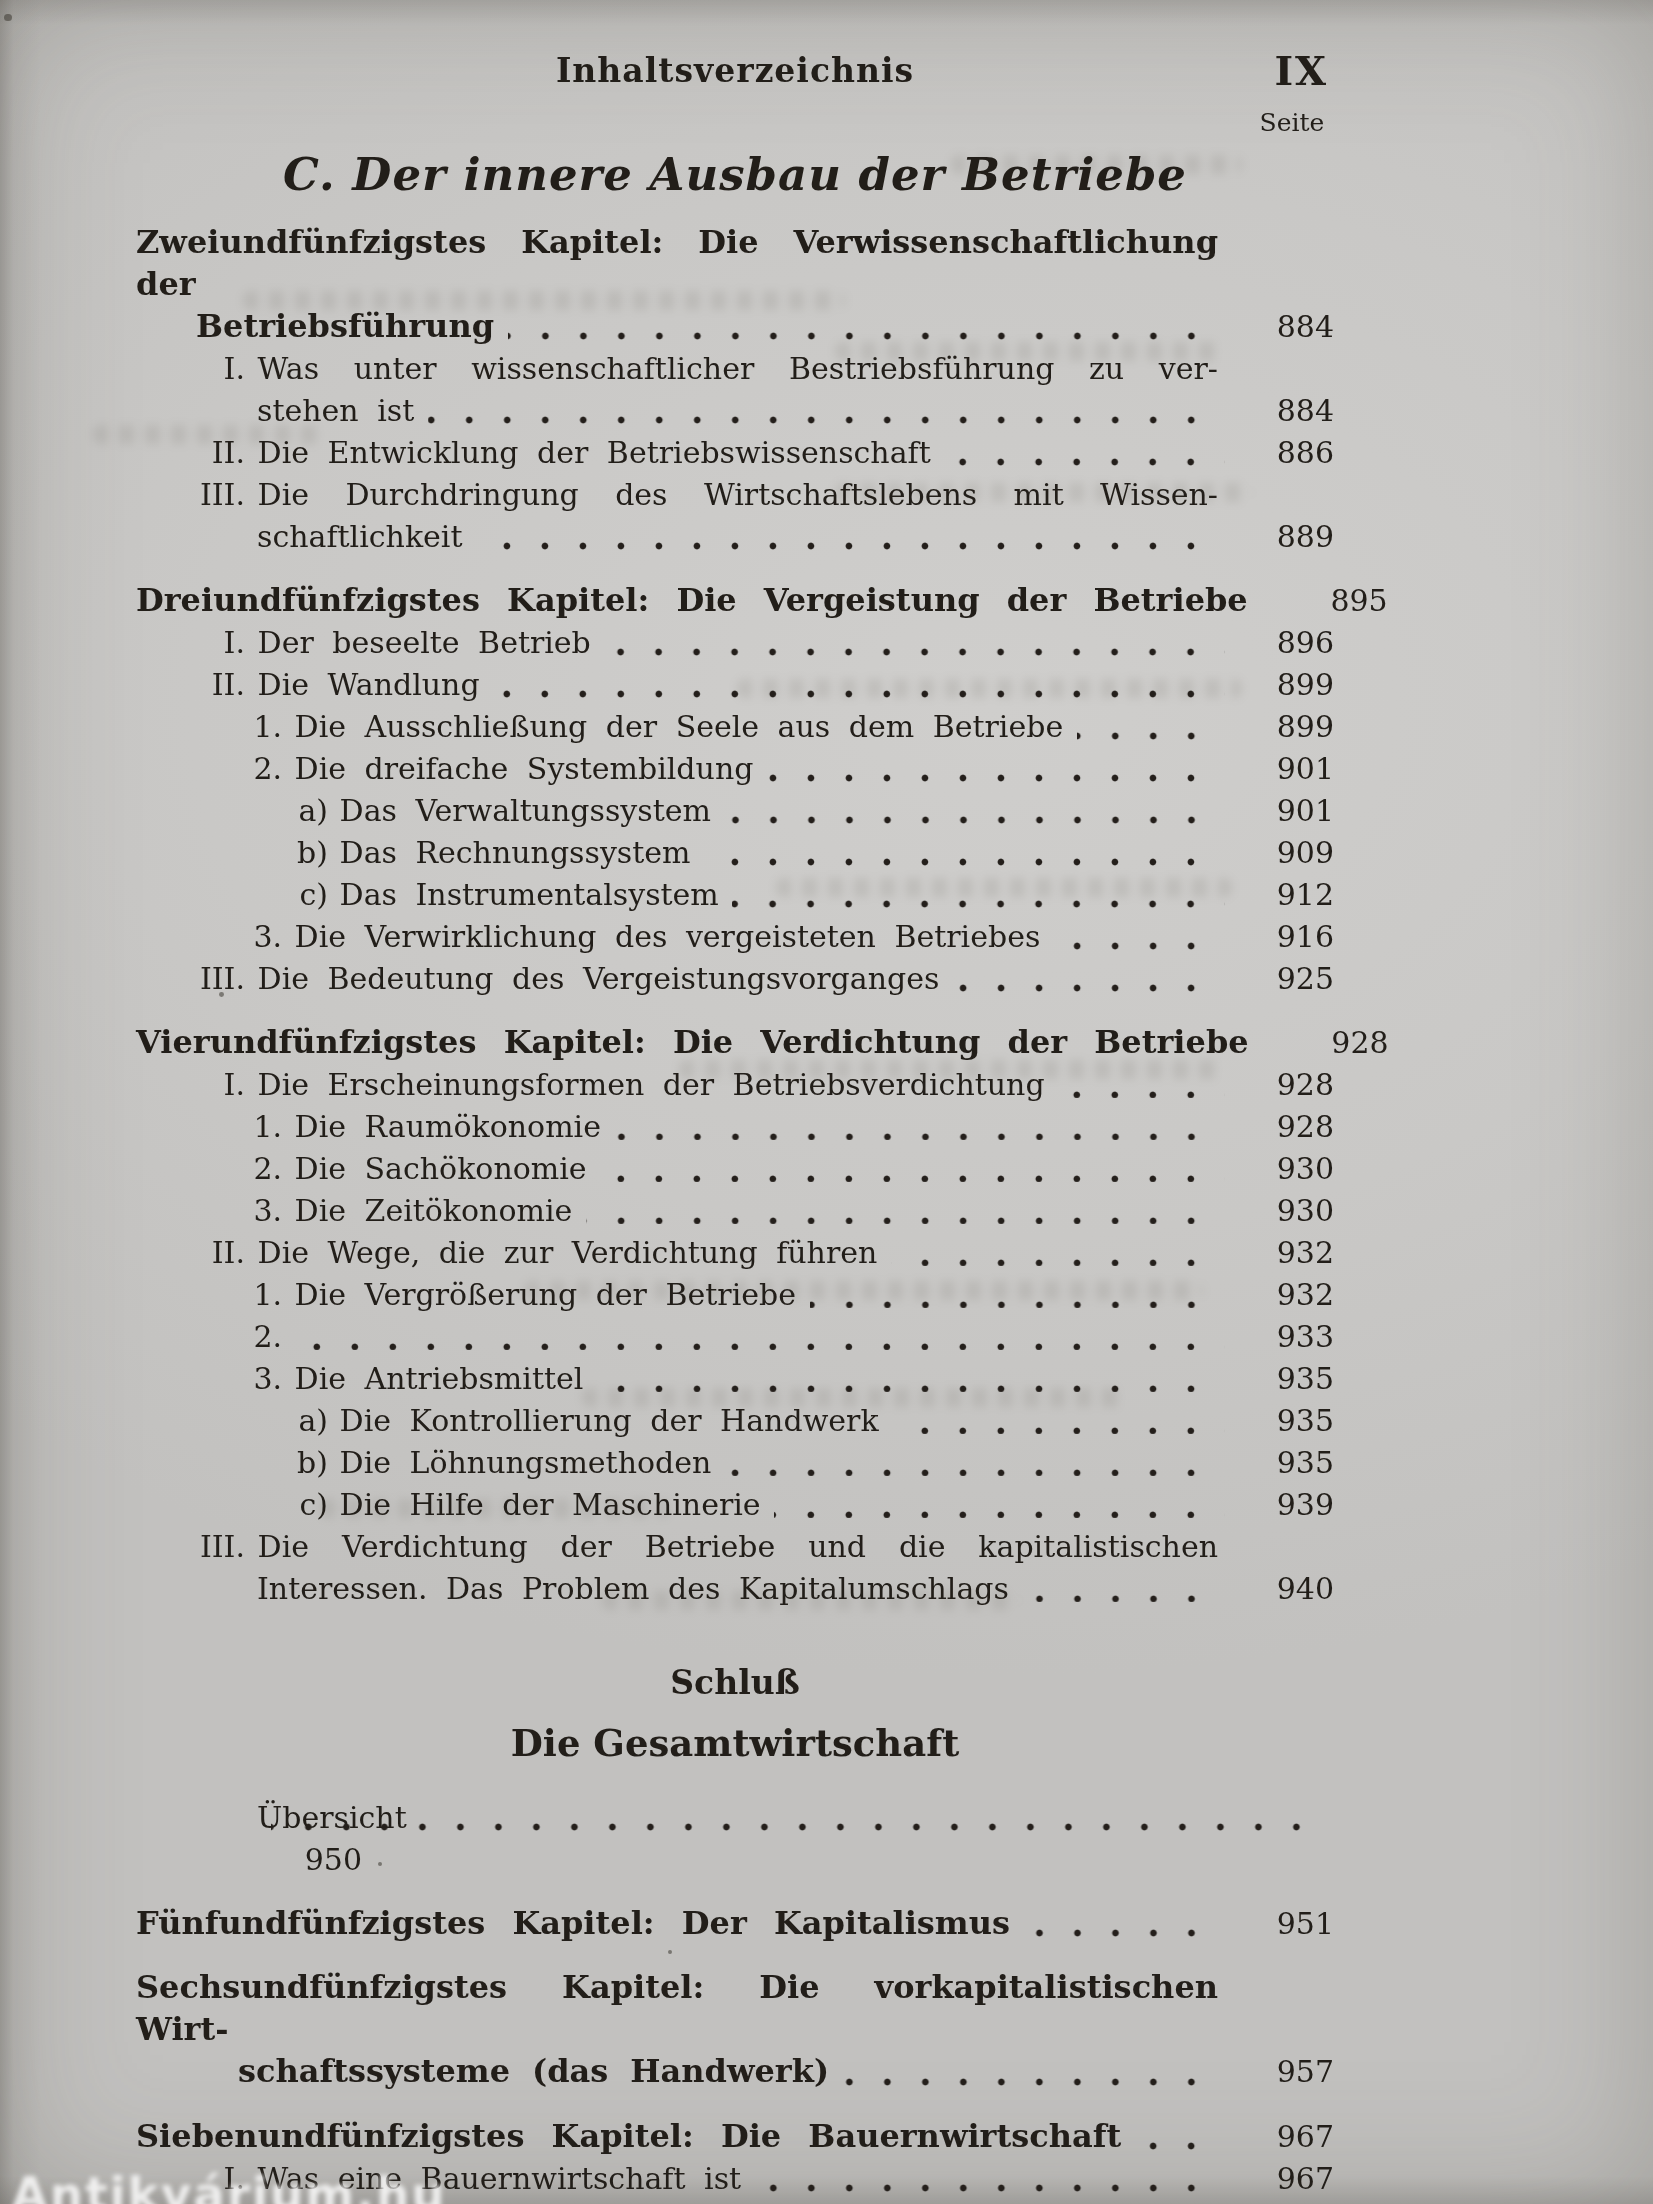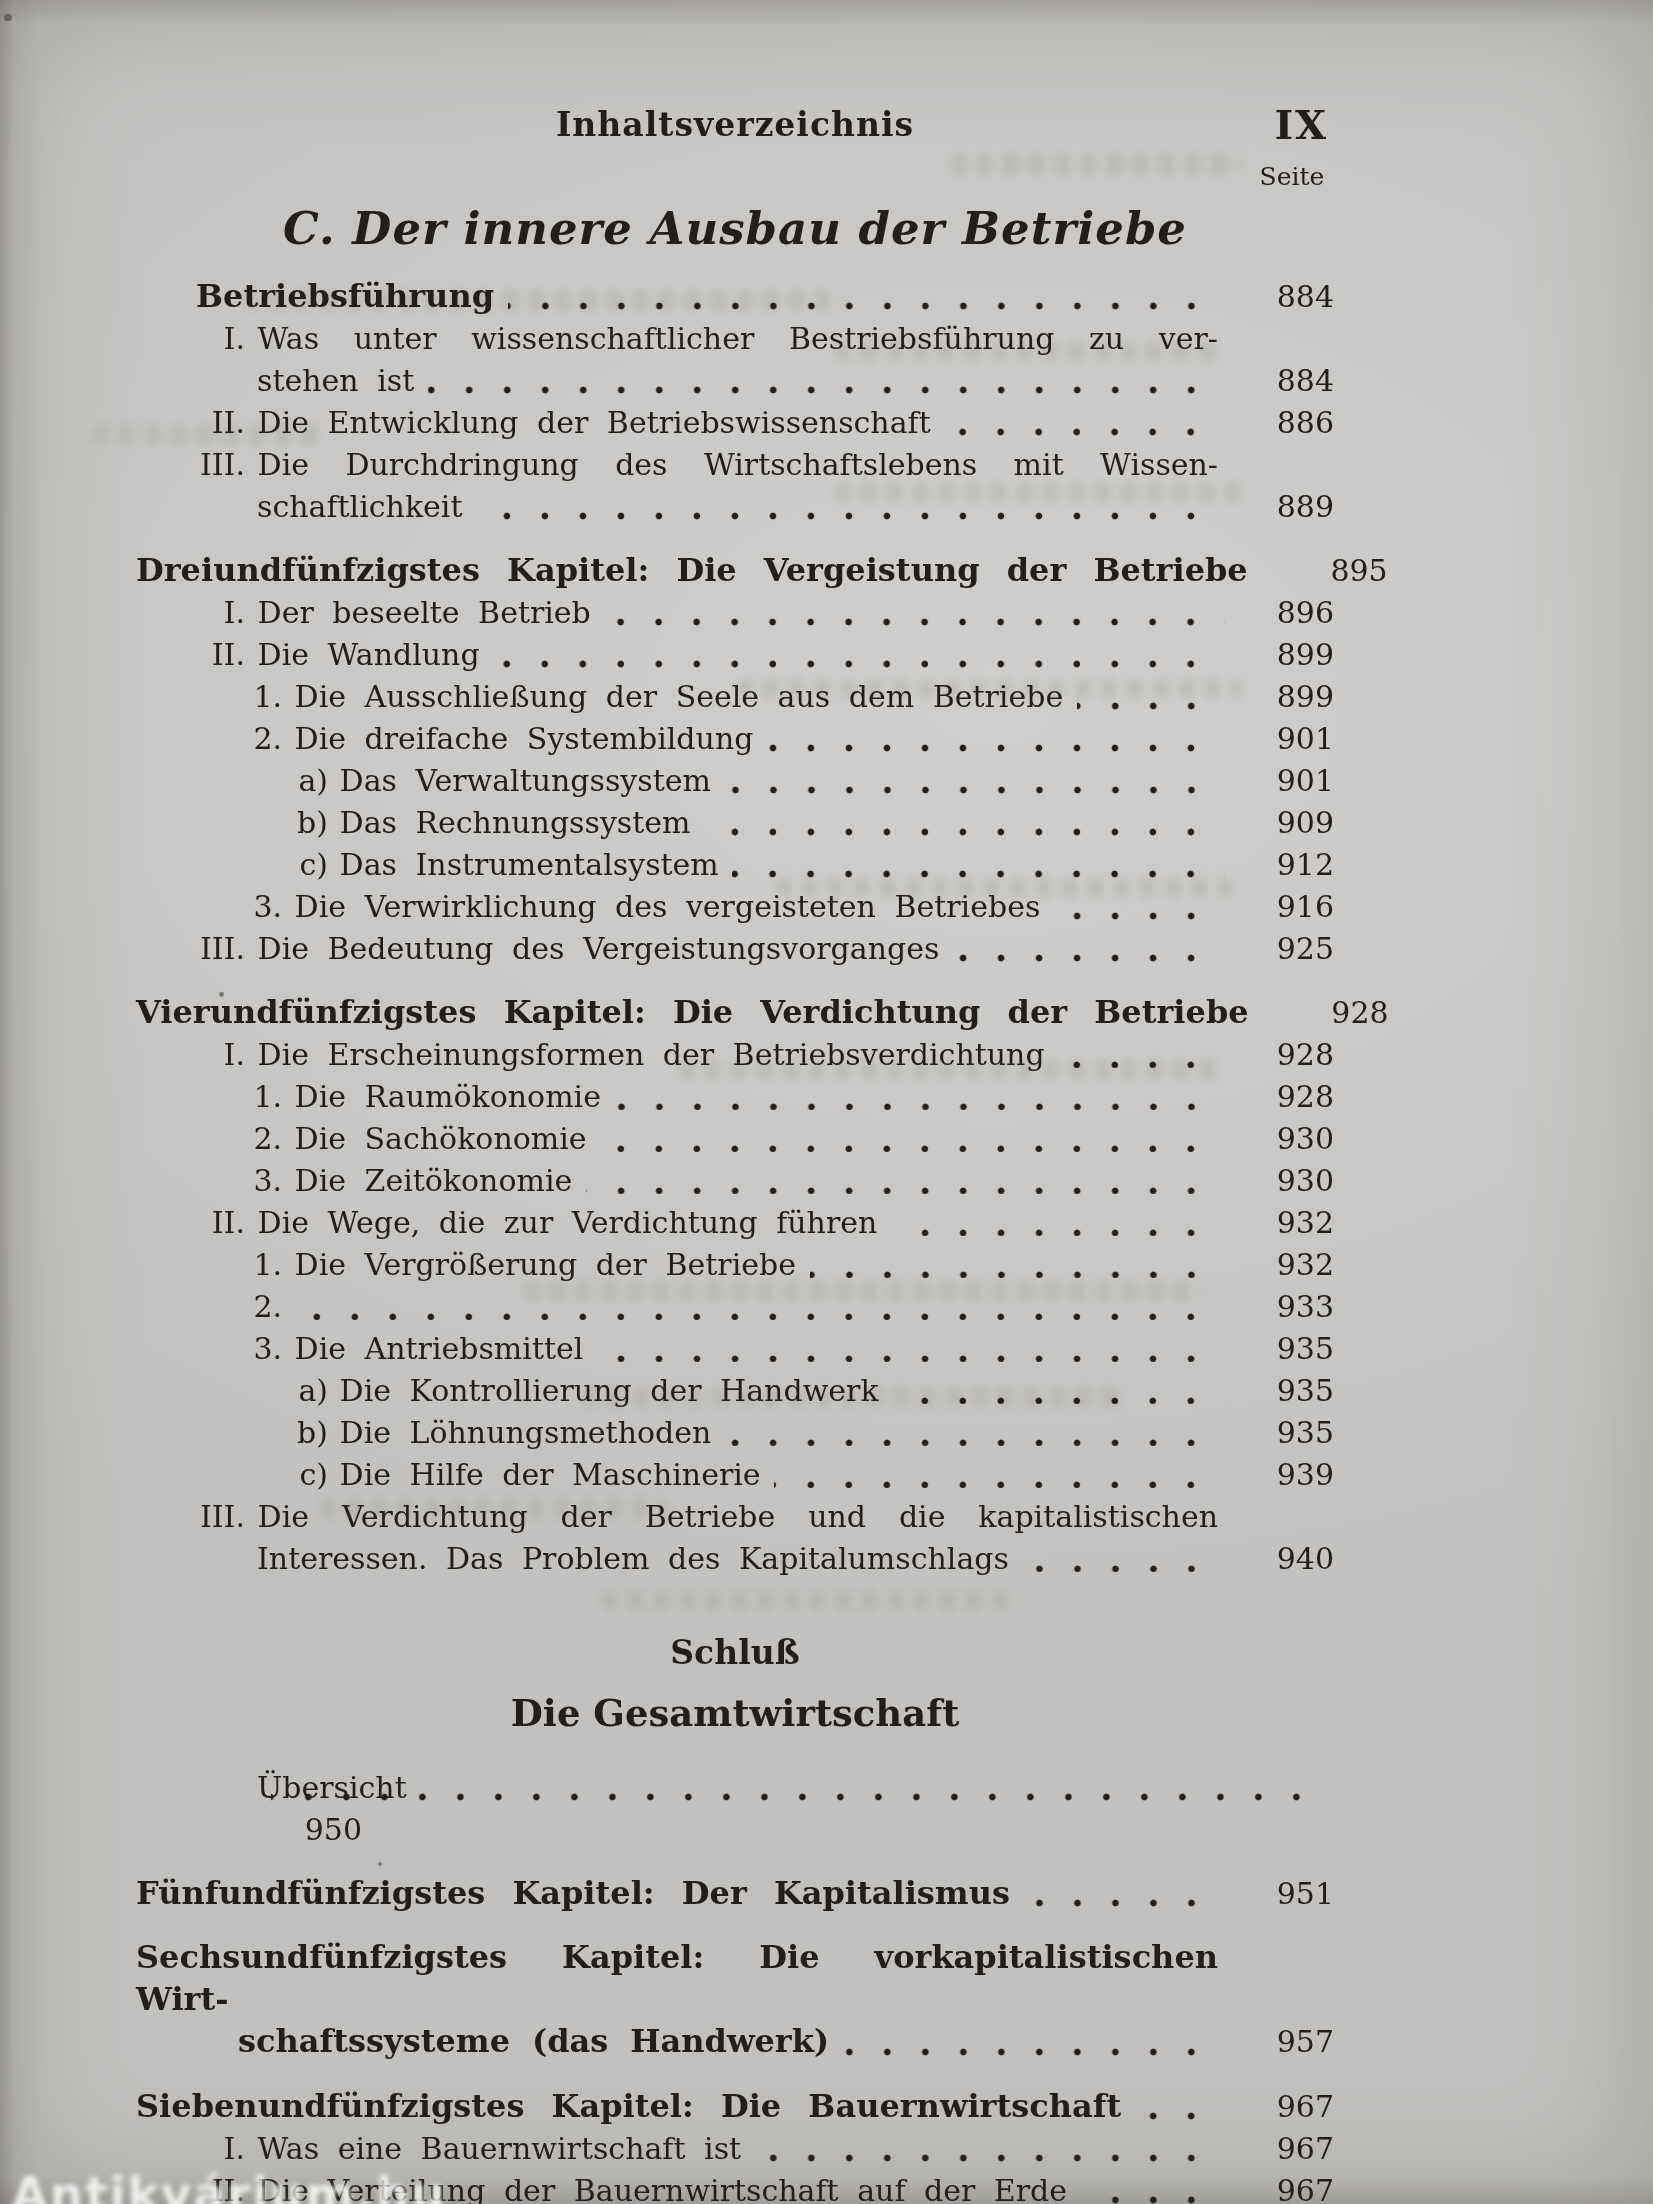--- a/index.html
+++ b/index.html
@@ -13,21 +13,21 @@
   }
   .edge-left{position:absolute;left:0;top:0;bottom:0;width:41px;
     background:linear-gradient(90deg,rgba(55,50,44,.22),rgba(55,50,44,.06) 13.6px,rgba(0,0,0,0) 41px);}
   .edge-top{position:absolute;left:0;top:0;right:0;height:25px;
     background:linear-gradient(180deg,rgba(55,50,44,.14),rgba(0,0,0,0));}
   .edge-bottom{position:absolute;left:0;bottom:0;right:0;height:29px;
     background:linear-gradient(0deg,rgba(55,50,44,.16),rgba(0,0,0,0));}
 
   .content{position:absolute;left:136px;top:0;width:1198px;}
 
-  .pagehead{position:relative;margin-top:105px;height:43px;}
+  .pagehead{position:relative;margin-top:51px;height:43px;}
   .title{position:absolute;left:0;right:0;text-align:center;
     font-weight:bold;font-size:33px;letter-spacing:1px;}
   .folio{position:absolute;right:6px;top:-3.9px;font-weight:bold;font-size:40px;letter-spacing:1.9px;}
   .seite{text-align:right;padding-right:9.7px;font-size:25px;margin-top:13.6px;}
   .section-heading{text-align:center;font-style:italic;font-weight:bold;
     font-size:45px;margin-top:11.6px;letter-spacing:1px;}
 
   .entries{margin-top:19.4px;}
   .row{display:flex;align-items:baseline;font-size:30px;line-height:42px;word-spacing:.30em;}
   .row.gap{margin-top:21.3px;}
@@ -84,20 +84,23 @@
 <div class="speck" style="left:378px;top:1862px;width:3.9px;height:3.9px;"></div>
 
 <div class="content">
   <div class="pagehead">
     <div class="title">Inhaltsverzeichnis</div>
     <div class="folio">IX</div>
   </div>
   <div class="seite">Seite</div>
   <div class="section-heading">C. Der innere Ausbau der Betriebe</div>
   <div class="entries">
+      <div class="row chapter">
+        <span class="text just">Zweiundfünfzigstes Kapitel: Die Verwissenschaftlichung der</span>
+      </div>
       <div class="row chapter cont">
         <span class="text">Betriebsführung</span>
         <span class="leader"></span>
         <span class="page-num">884</span>
       </div>
       <div class="row roman">
         <span class="marker">I.</span>
         <span class="text just">Was unter wissenschaftlicher Bestriebsführung zu ver-</span>
       </div>
       <div class="row roman cont">

